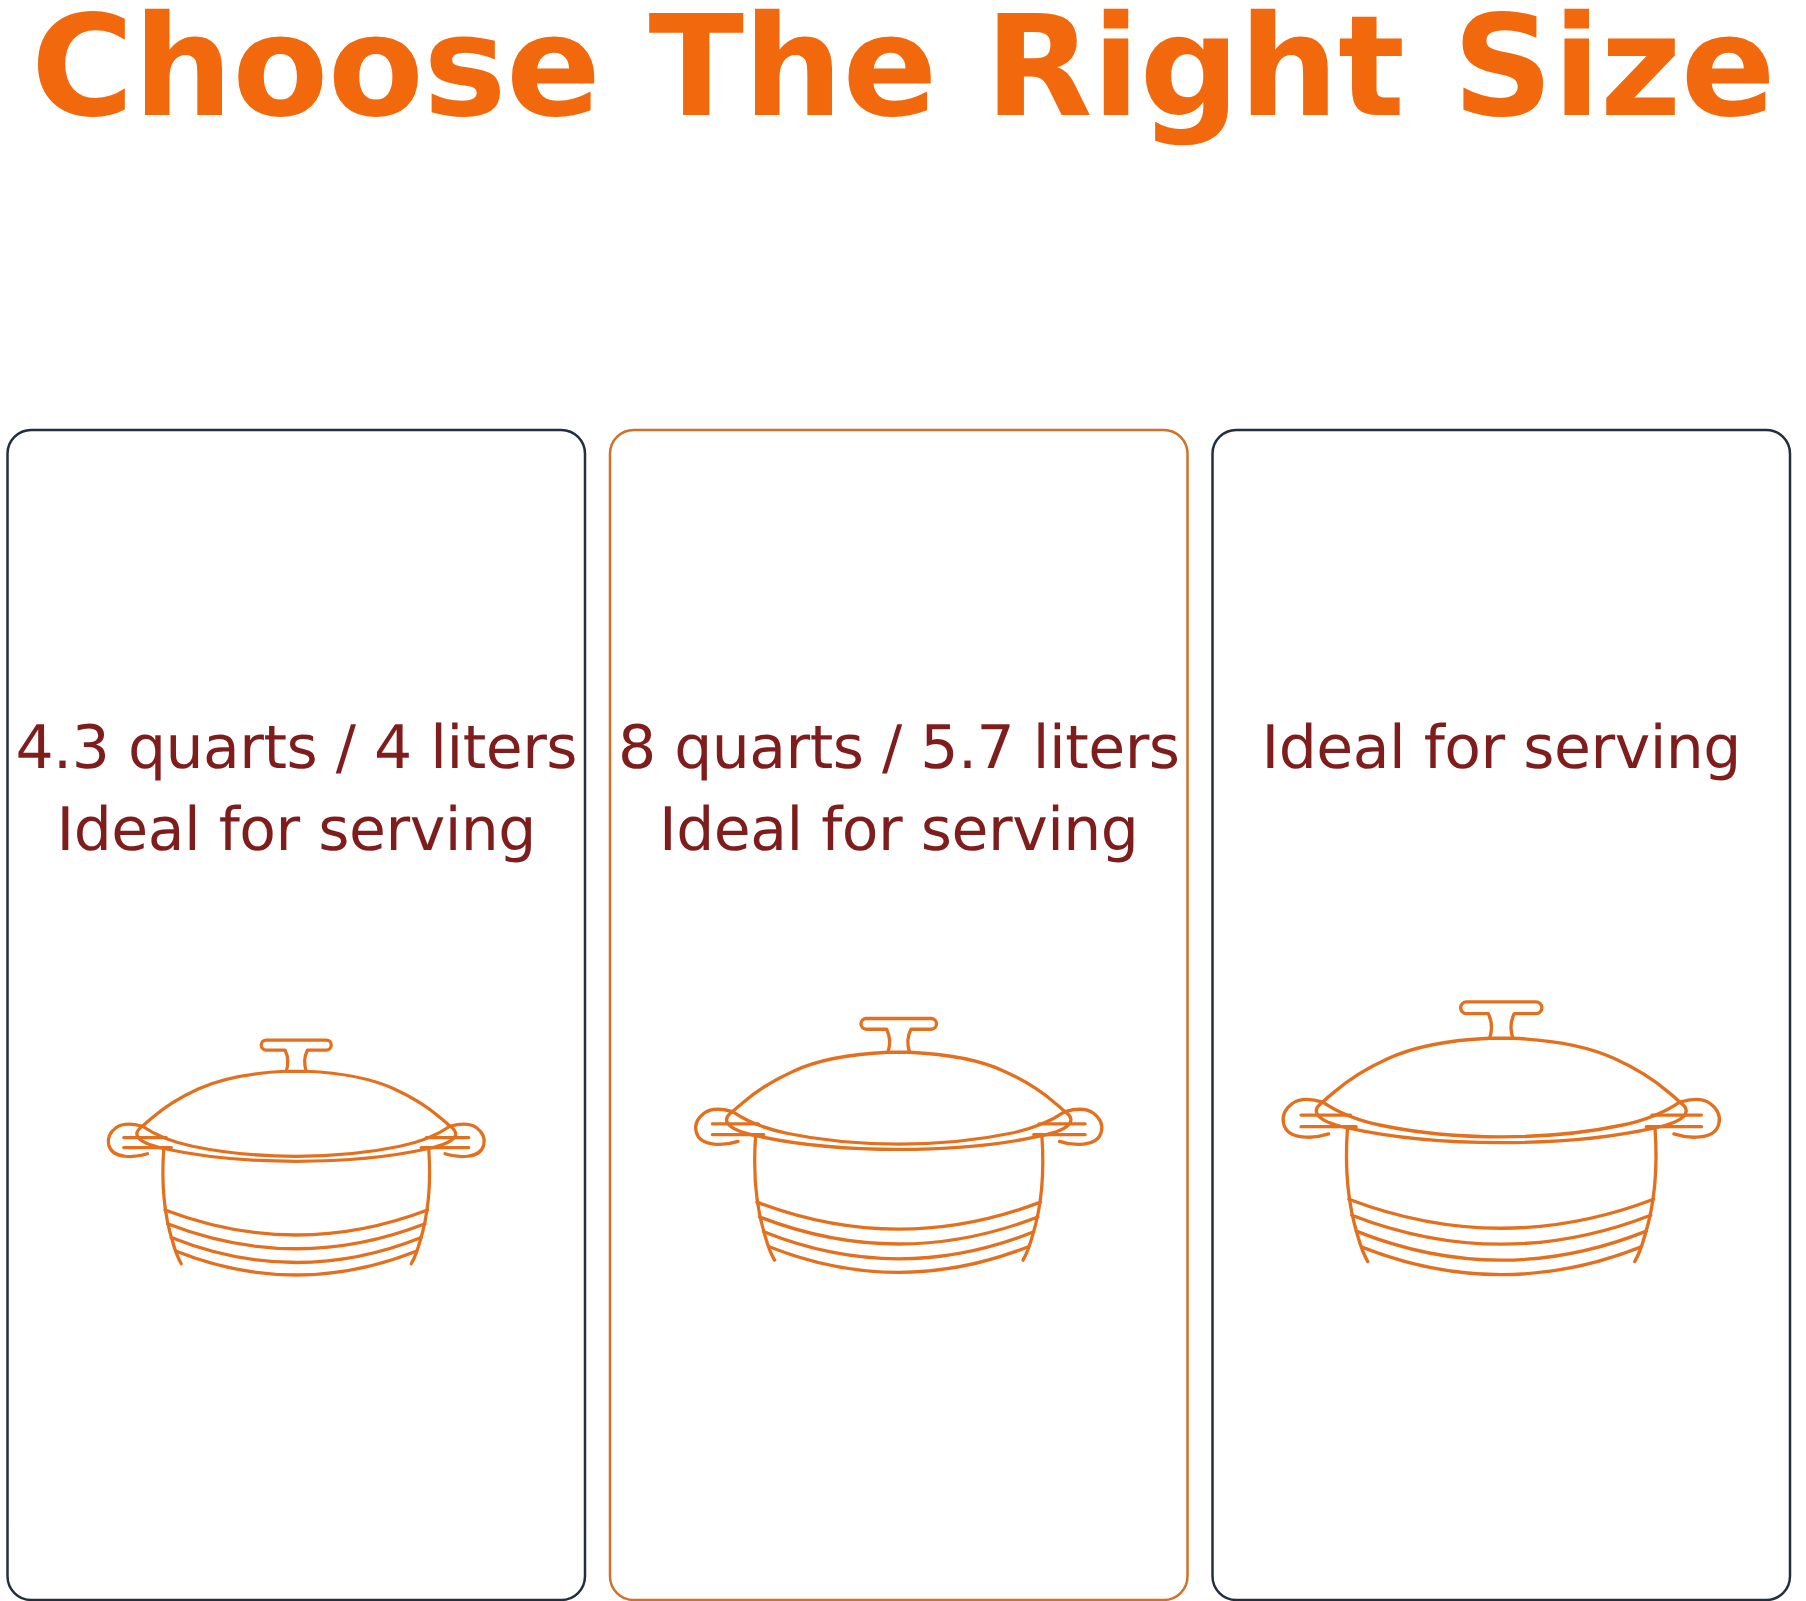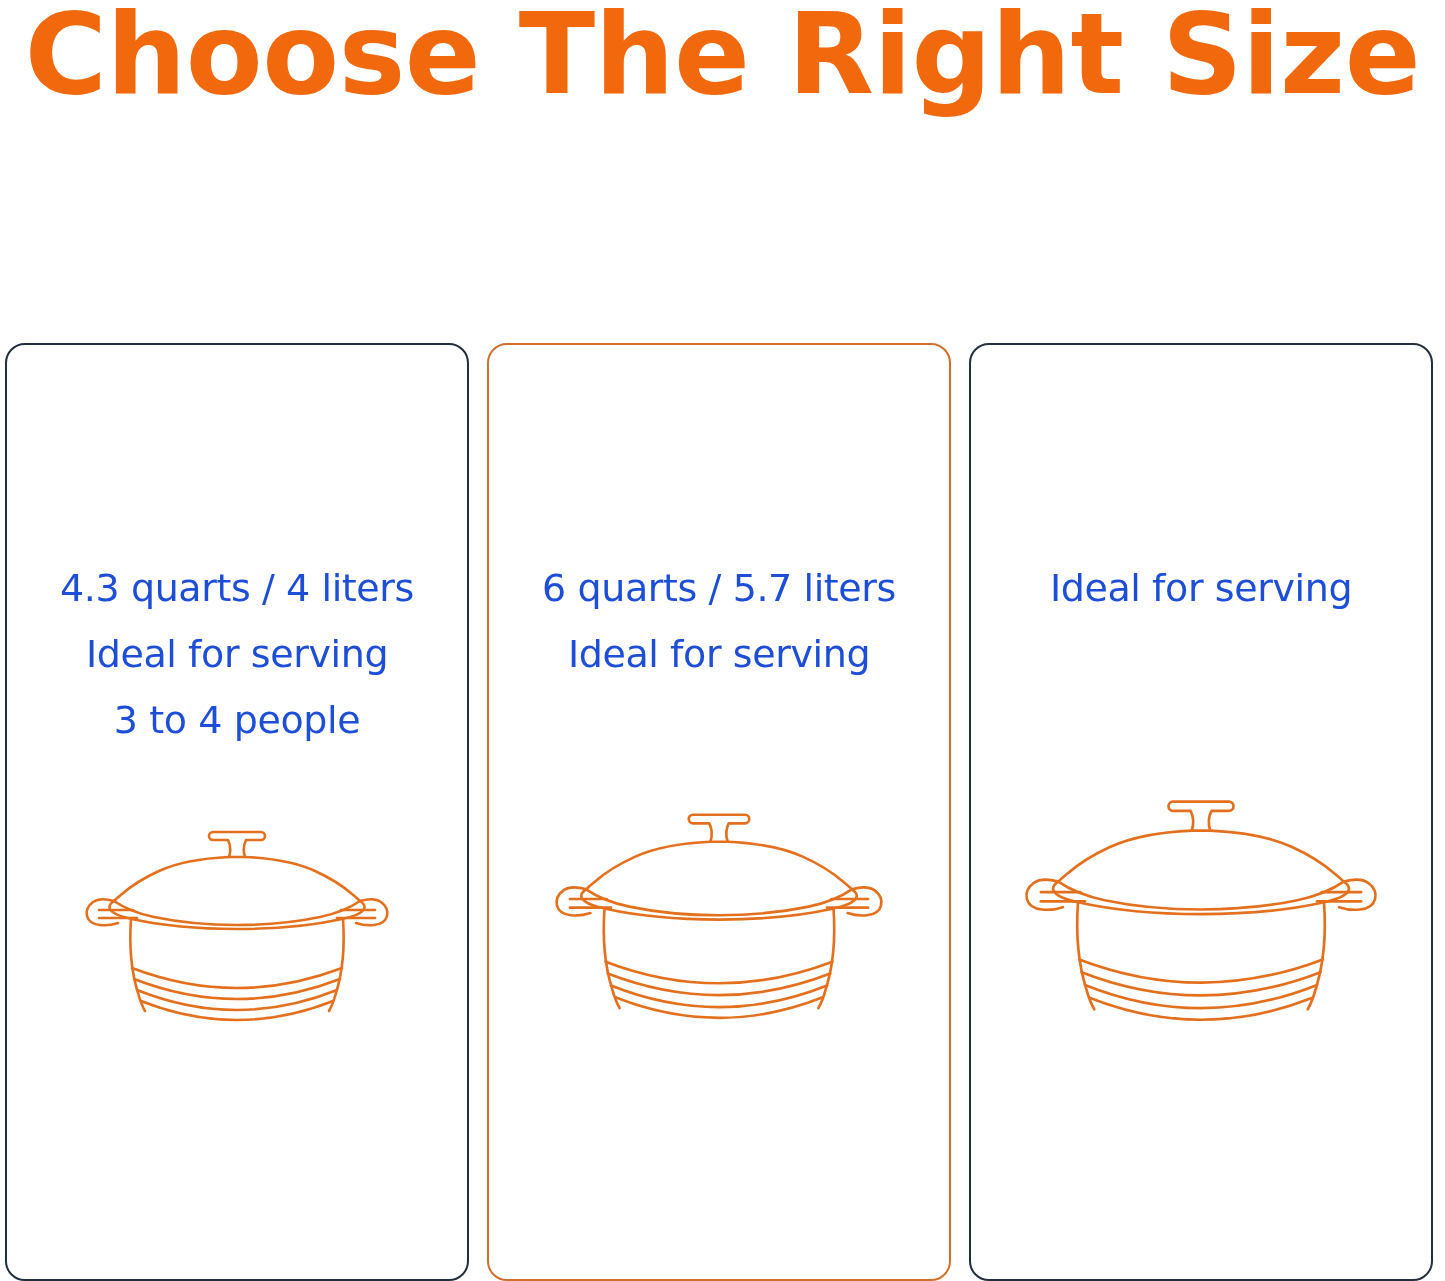--- a/index.html
+++ b/index.html
@@ -51,27 +51,27 @@
     border-radius: 20px;
     border-bottom-left-radius: 20px;
     border-bottom-right-radius: 20px;
     background: #ffffff;
     overflow: hidden;
   }
   .card.highlight { border-color: #D2702A; }
 
   .card-text {
     position: absolute;
-    top: 210px;
+    top: 220px;
     left: 0;
     width: 100%;
     text-align: center;
-    color: #1d4ed8;
+    color: #7f1d1d;
     font-family: "DejaVu Sans", sans-serif;
-    font-size: 38px;
+    font-size: 48px;
     line-height: 66px;
     font-weight: 400;
     letter-spacing: -0.4px;
     white-space: nowrap;
   }
   .card-text .ln { display: block; }
 
   .pot-wrap {
     position: absolute;
     left: 0;
@@ -93,21 +93,20 @@
 <div id="root">
 
   <div id="page-title">Choose The Right Size</div>
 
   <div id="cards">
 
     <div class="card">
       <div class="card-text">
         <span class="ln">4.3 quarts / 4 liters</span>
         <span class="ln">Ideal for serving</span>
-        <span class="ln">3 to 4 people</span>
       </div>
       <div class="pot-wrap s1">
         <svg width="324" height="200" viewBox="0 0 324 200" fill="none" stroke="#E4701E" stroke-width="2.6" stroke-linecap="round" stroke-linejoin="round">
 
           <path d="M138 10 h48 a3 3 0 0 1 0 8 h-15 q-4 8 -1 17 h-16 q3 -9 -1 -17 h-15 a3 3 0 0 1 0 -8 z"></path>
 
           <path d="M154 35 q-44 2 -70 14 q-22 10 -37 23 q-5 4 -8 7"></path>
           <path d="M170 35 q44 2 70 14 q22 10 37 23 q5 4 8 7"></path>
 
           <path d="M39 79 q16 11 40 16 q38 8 83 8 q45 0 83 -8 q24 -5 40 -16"></path>
@@ -127,21 +126,21 @@
           <path d="M57 146 q105 40 210 0"></path>
           <path d="M59 157 q103 40 206 0"></path>
           <path d="M62 168 q100 40 200 0"></path>
           <path d="M66 179 q96 38 192 0"></path>
         </svg>
       </div>
     </div>
 
     <div class="card highlight">
       <div class="card-text">
-        <span class="ln">6 quarts / 5.7 liters</span>
+        <span class="ln">8 quarts / 5.7 liters</span>
         <span class="ln">Ideal for serving</span>
       </div>
       <div class="pot-wrap s2">
         <svg width="350" height="222" viewBox="0 0 324 200" fill="none" stroke="#E4701E" stroke-width="2.45" stroke-linecap="round" stroke-linejoin="round">
           <path d="M138 10 h48 a3 3 0 0 1 0 8 h-15 q-4 8 -1 17 h-16 q3 -9 -1 -17 h-15 a3 3 0 0 1 0 -8 z"></path>
           <path d="M154 35 q-44 2 -70 14 q-22 10 -37 23 q-5 4 -8 7"></path>
           <path d="M170 35 q44 2 70 14 q22 10 37 23 q5 4 8 7"></path>
           <path d="M39 79 q16 11 40 16 q38 8 83 8 q45 0 83 -8 q24 -5 40 -16"></path>
           <path d="M39 79 q-6 4 -4 8 q3 6 22 10 q45 10 105 10 q60 0 105 -10 q19 -4 22 -10 q2 -4 -4 -8"></path>
           <path d="M39 79 q-14 -4 -21 1 q-8 6 -6 14 q2 8 13 9 q9 1 18 -2"></path>

